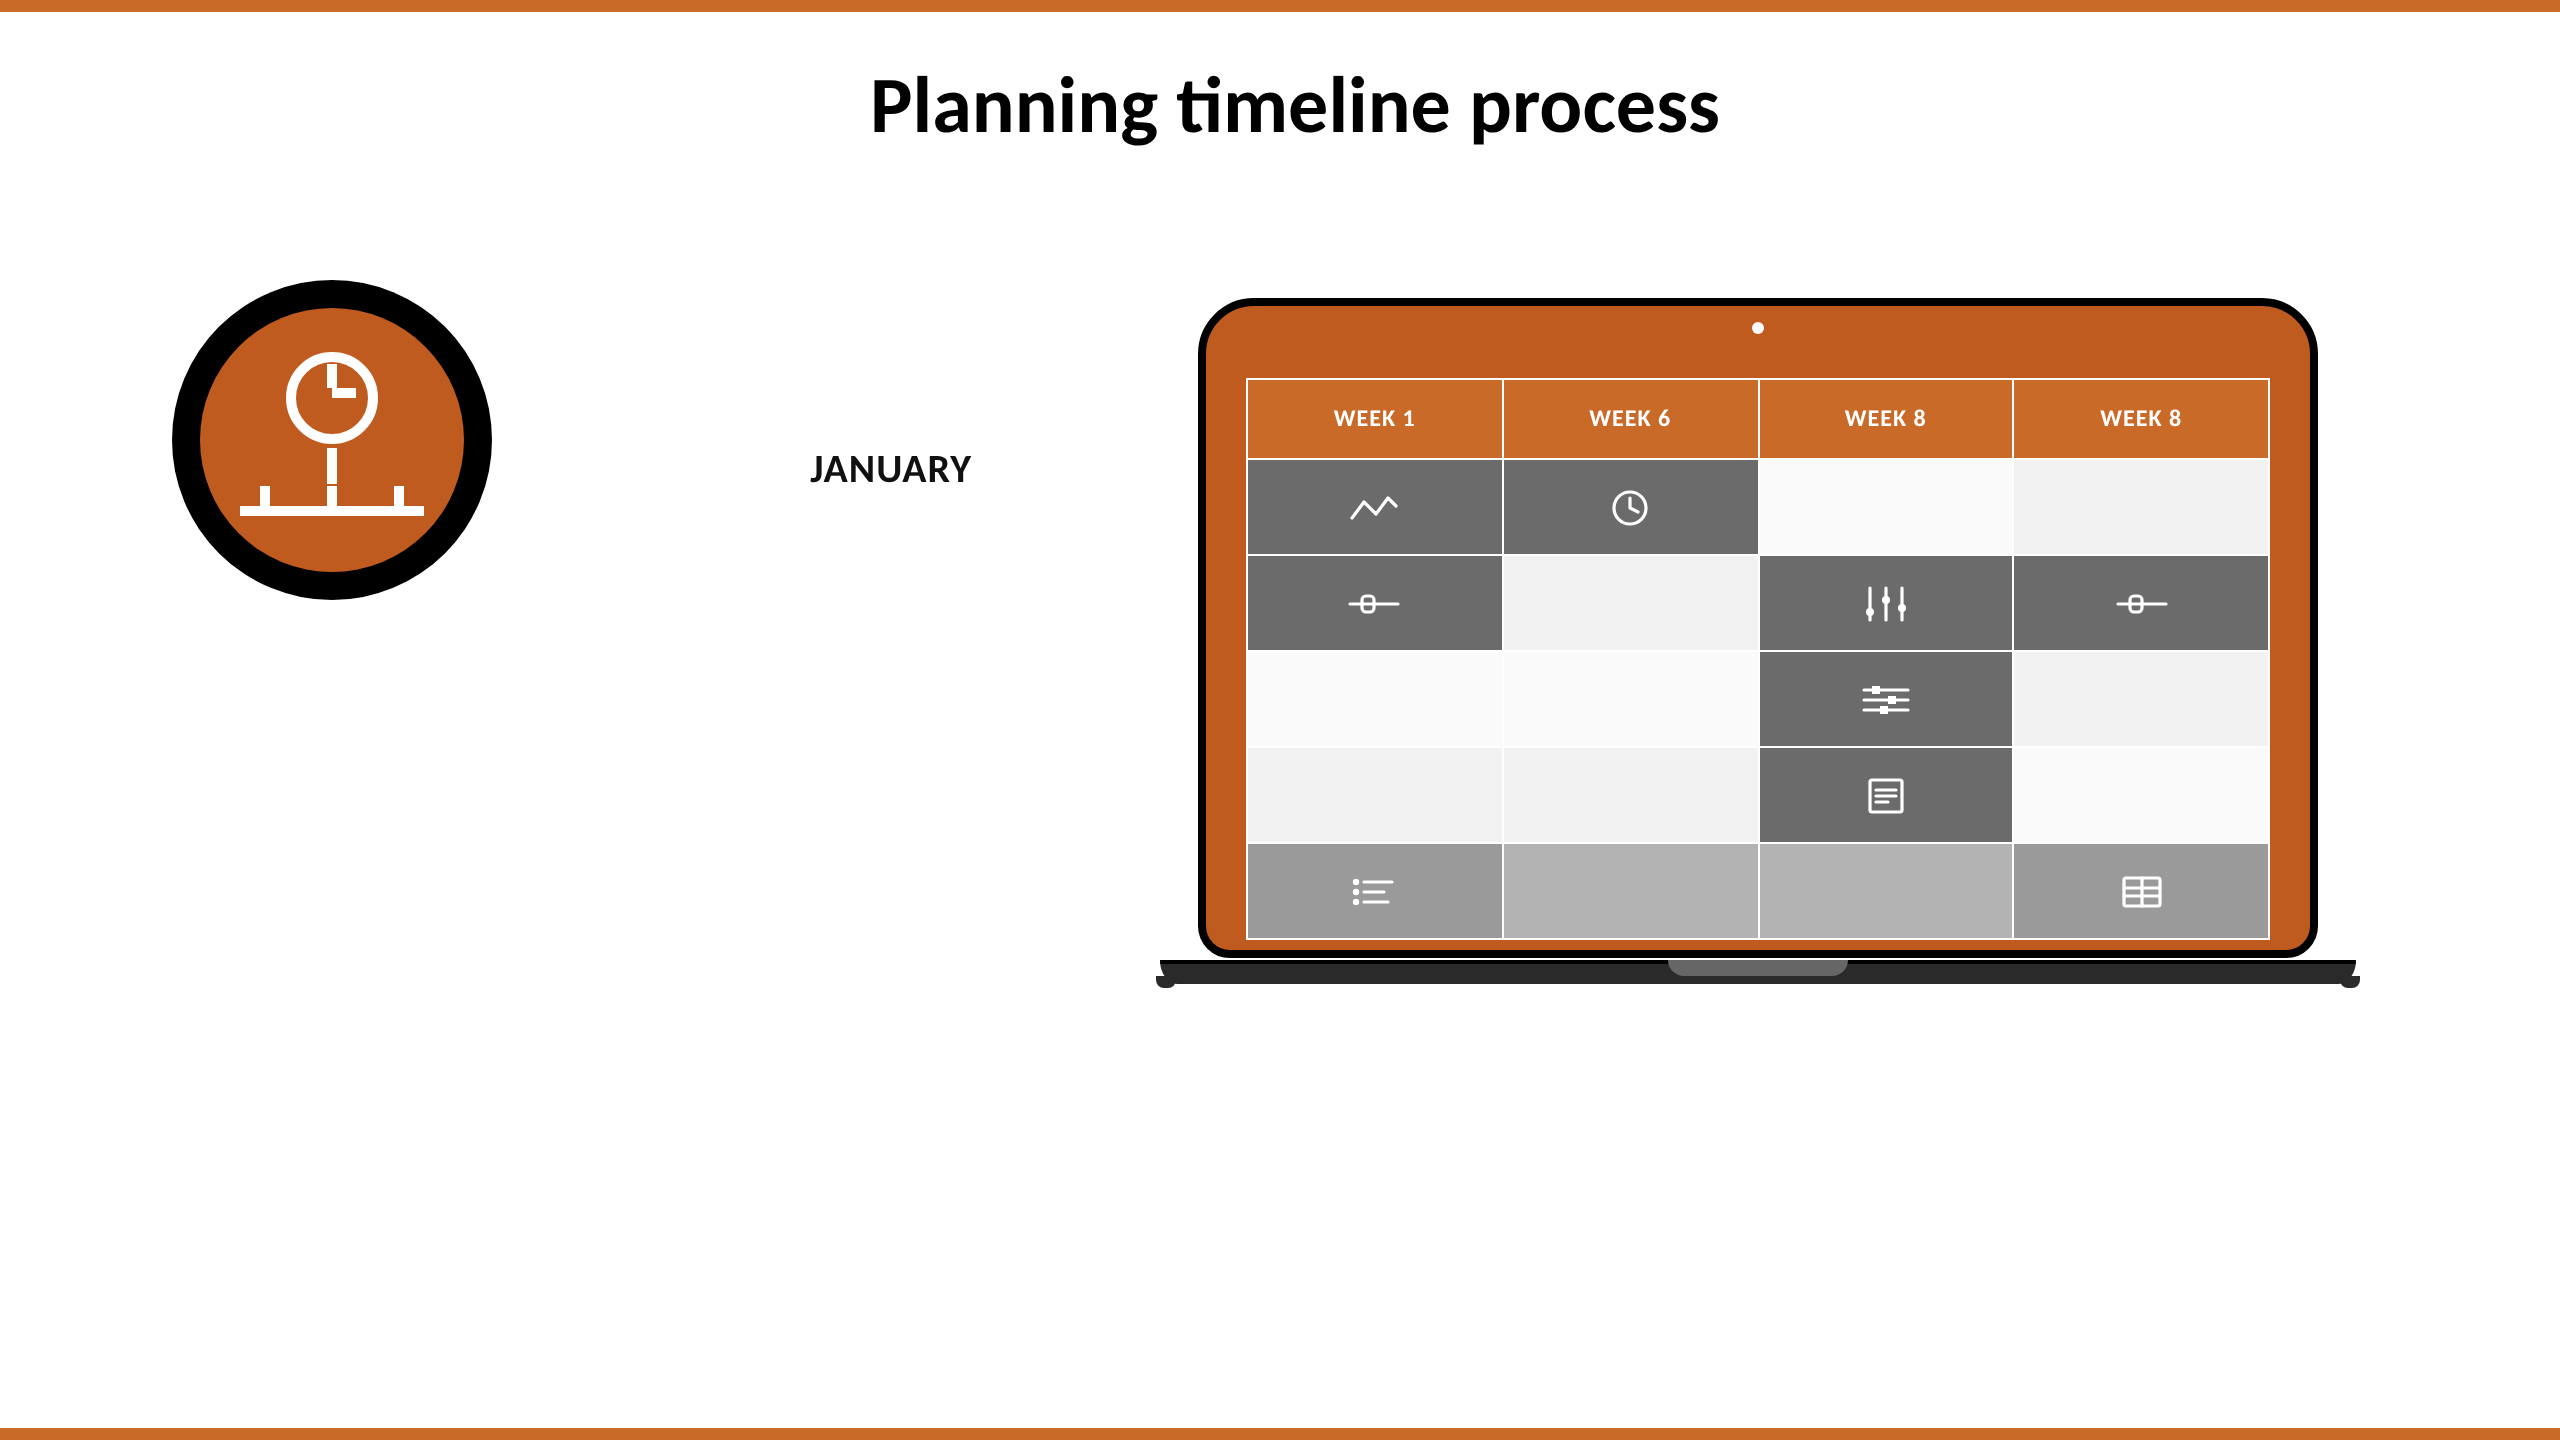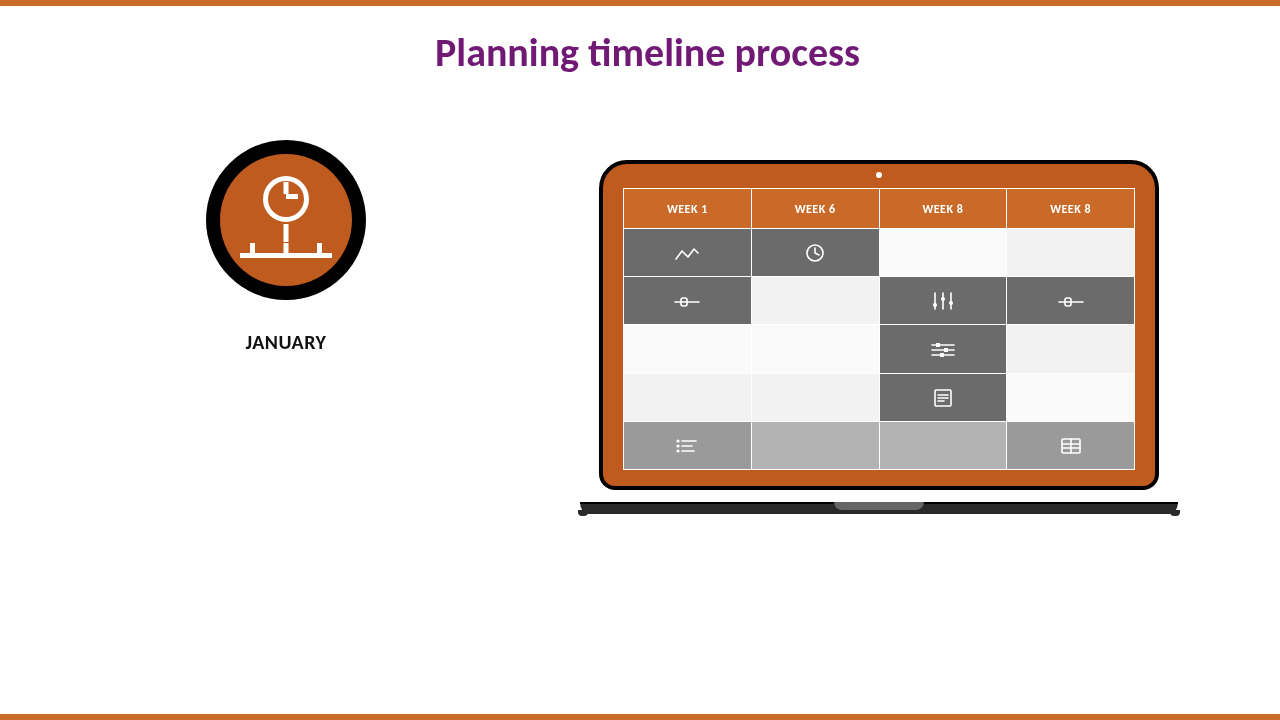--- a/index.html
+++ b/index.html
@@ -8,26 +8,26 @@
       font-family: "Segoe UI", Calibri, Arial, sans-serif;
       background: #ffffff;
       position: relative;
       overflow: hidden;
     }
     .top-bar { position: absolute; top: 0; left: 0; right: 0; height: 6px; background: #c96a28; }
     .bottom-bar { position: absolute; bottom: 0; left: 0; right: 0; height: 6px; background: #c96a28; }
     .title {
       position: absolute; top: 28px; left: 15px; right: 0;
       text-align: center;
-      font-size: 40px; font-weight: 700; color: #701a75;
+      font-size: 40px; font-weight: 700; color: #000000;
     }
     .left-panel {
       position: absolute;
       left: 86px; top: 140px; width: 400px;
-      display: flex; flex-direction: column; align-items: center;
+      display: flex; flex-direction: row; align-items: center; justify-content: space-between;
     }
     .badge {
       width: 160px; height: 160px; border-radius: 50%;
       background: #000; display: flex; align-items: center; justify-content: center;
       position: relative;
     }
     .badge-inner {
       width: 132px; height: 132px; border-radius: 50%;
       background: #c05b20;
       position: relative;
@@ -53,26 +53,26 @@
     .month-desc {
       margin-top: 6px; font-size: 17.5px; color: #111;
       text-align: center; line-height: 1.4; font-weight: 400;
       padding: 0 4px;
     }
     .laptop {
       position: absolute;
       left: 580px; top: 146px; width: 598px;
     }
     .laptop-lid {
-      width: 560px; height: 330px; margin: 14px auto;
+      width: 560px; height: 330px; margin: 3px auto;
       background: #c05b20;
       border: 4px solid #000;
       border-radius: 28px 28px 16px 16px;
       position: relative;
-      padding: 24px 20px 16px 20px;
+      padding: 36px 20px 16px 20px;
     }
     .camera {
       position: absolute; top: 8px; left: 50%; transform: translateX(-50%);
       width: 6px; height: 6px; border-radius: 50%; background: #fff;
     }
     .screen {
       width: 100%; height: 100%; background: #fff;
     }
     .grid-table {
       width: 100%; height: 100%; border-collapse: collapse;

